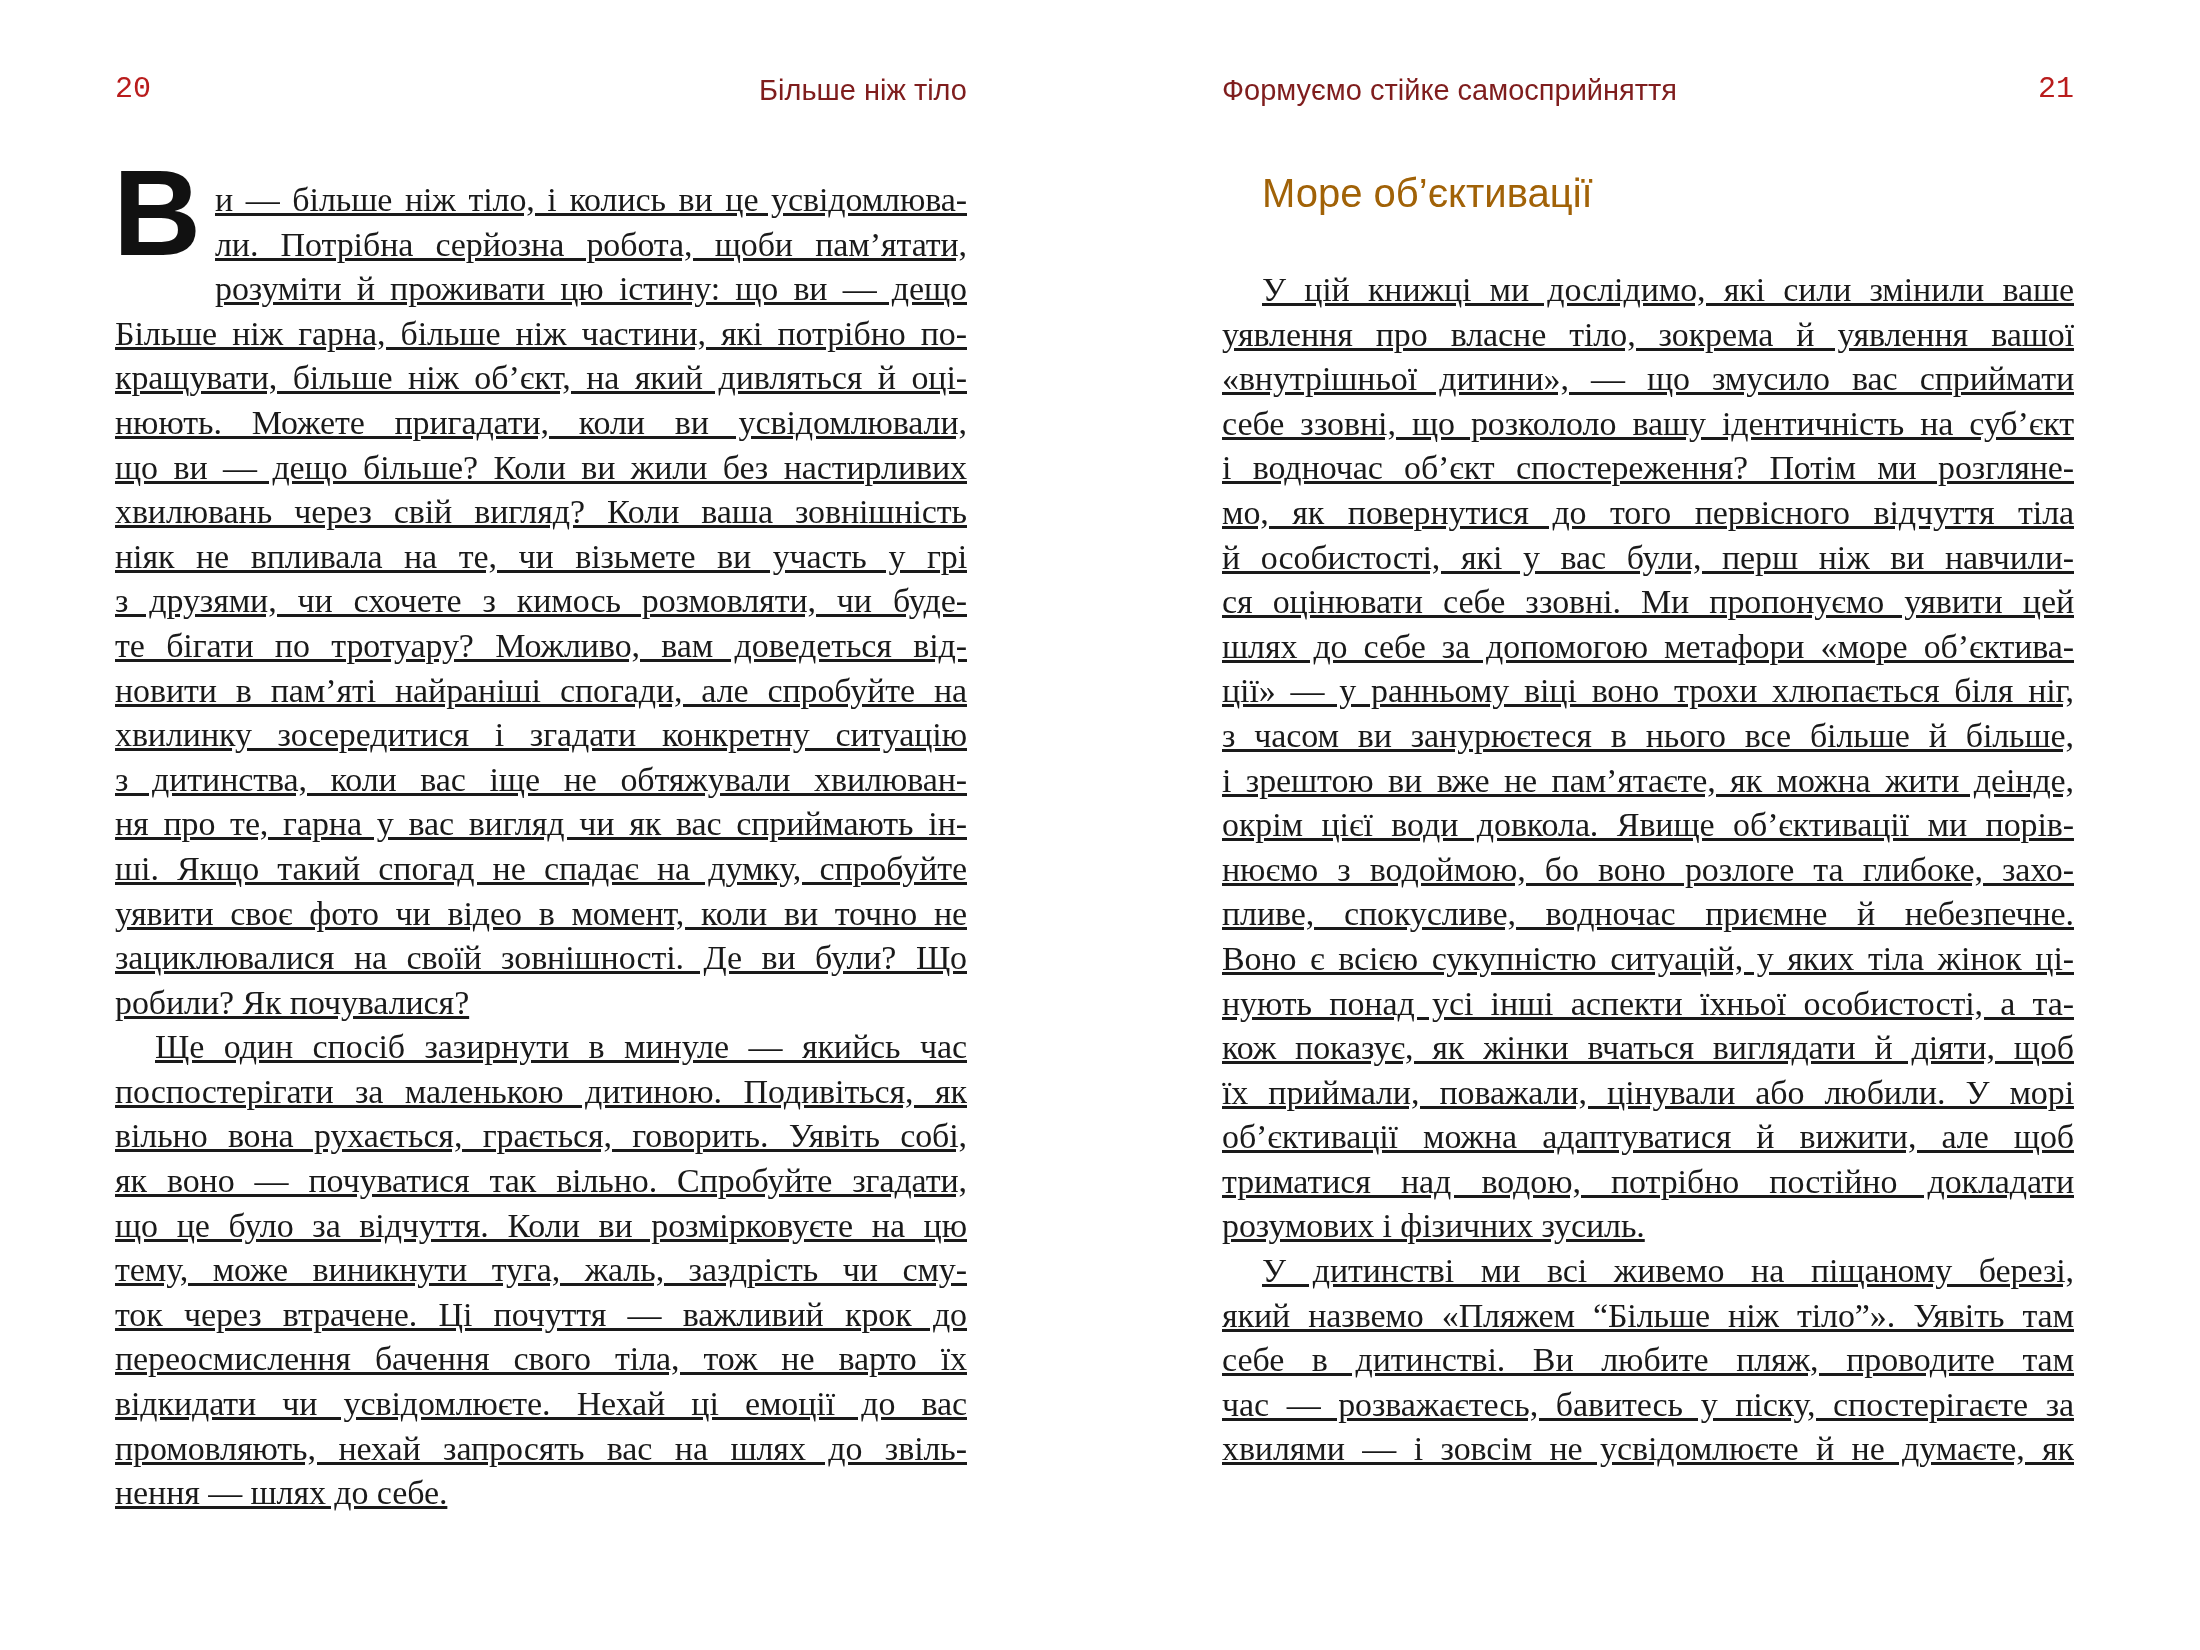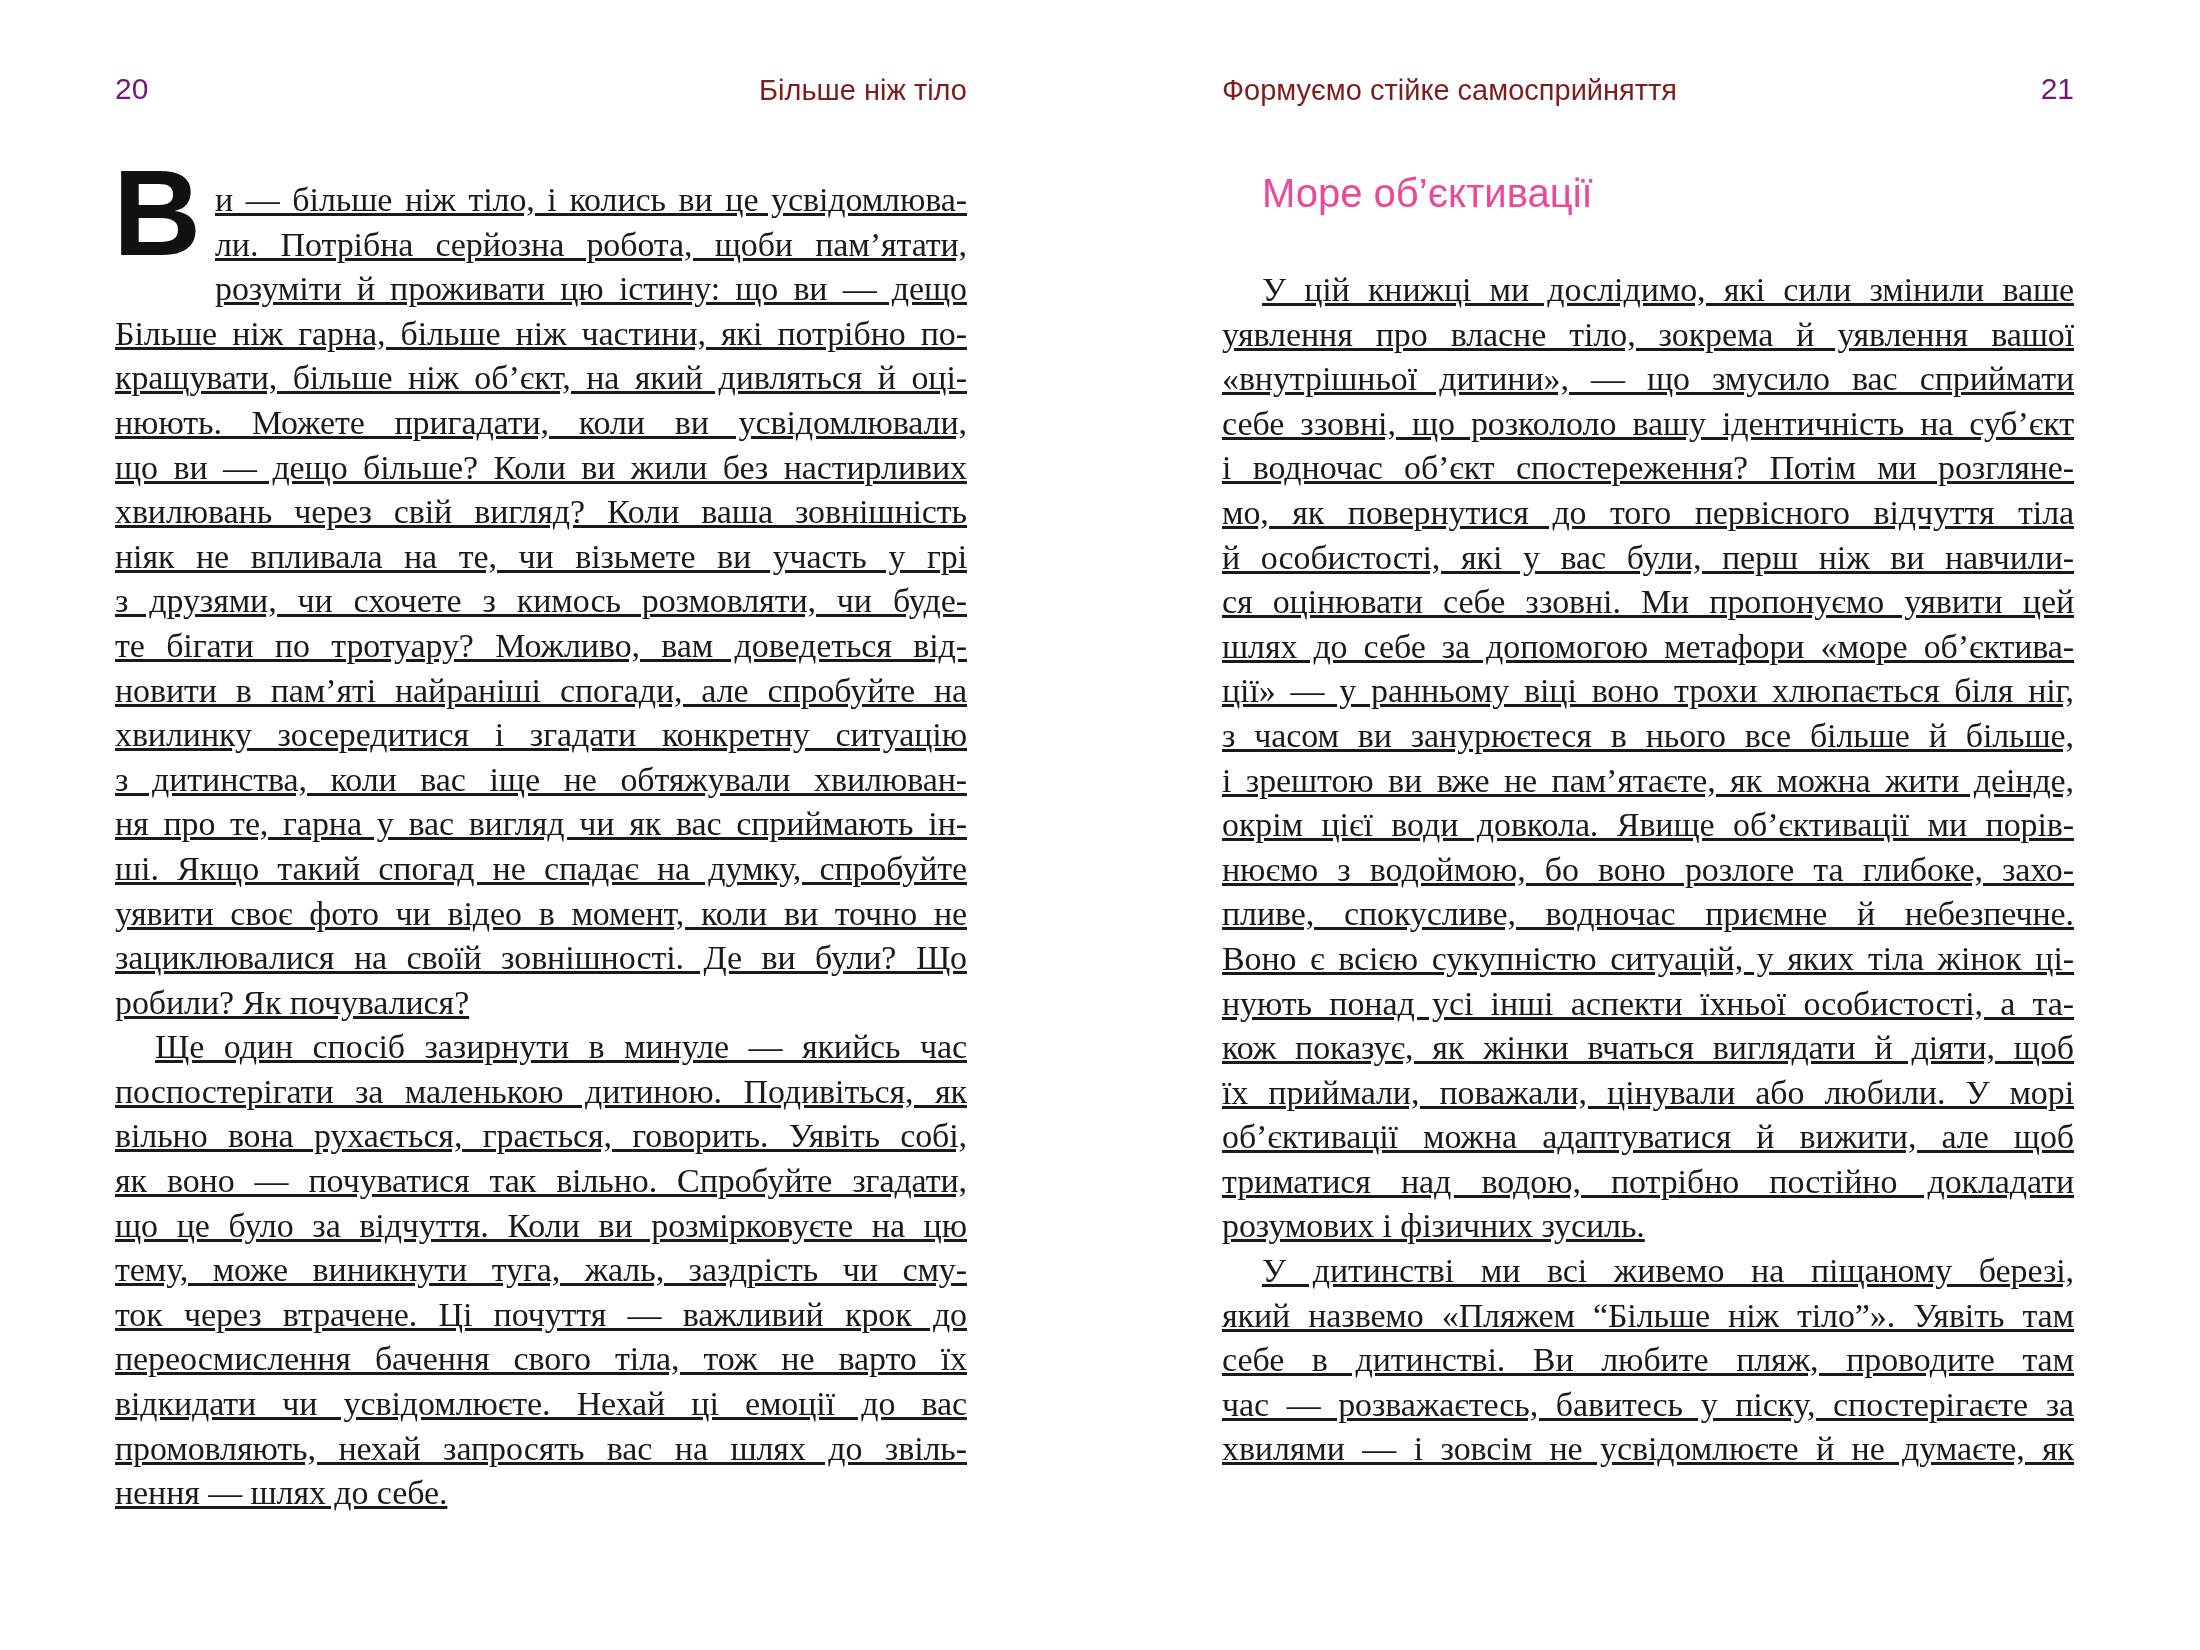--- a/index.html
+++ b/index.html
@@ -6,41 +6,41 @@
   body{
     width:2200px;height:1650px;background:#ffffff;
     font-family:"Liberation Serif", serif;color:#1a1a1a;
     overflow:hidden;position:relative;
   }
   .spread{position:relative;width:2200px;height:1650px;background:#ffffff;}
 
   
   .pagenum{
     position:absolute;top:72px;
-    font-family:Liberation Sans, sans-serif;
-    font-size:30px;line-height:34px;color:#701a75;
+    font-family:Liberation Mono, monospace;
+    font-size:30px;line-height:34px;color:#b91c1c;
   }
   #pn-left{left:115px;width:200px;text-align:left;}
   #pn-right{left:1222px;width:852px;text-align:right;}
   .running-head{
     position:absolute;top:74px;
     font-family:"Liberation Sans", sans-serif;
     font-size:29px;line-height:32px;color:#7f1d1d;
   }
   #rh-left{left:115px;width:852px;text-align:right;}
   #rh-right{left:1222px;width:852px;text-align:left;}
 
   
   .textblock{position:absolute;width:852px;}
   #left-column{left:115px;top:178px;}
   #right-column{left:1222px;top:170px;}
 
   .section-heading{
     font-family:"Liberation Sans", sans-serif;
-    font-weight:400;font-size:40px;line-height:46px;color:#ec4899;
+    font-weight:400;font-size:40px;line-height:46px;color:#a16207;
     margin:0 0 52px 40px;
   }
 
   .para{margin:0;}
   .line{
     height:44.6px;line-height:44.6px;
     font-size:34px;letter-spacing:-0.1px;
     text-align:justify;text-align-last:justify;
     overflow:hidden;white-space:normal;text-decoration:underline;
   }

